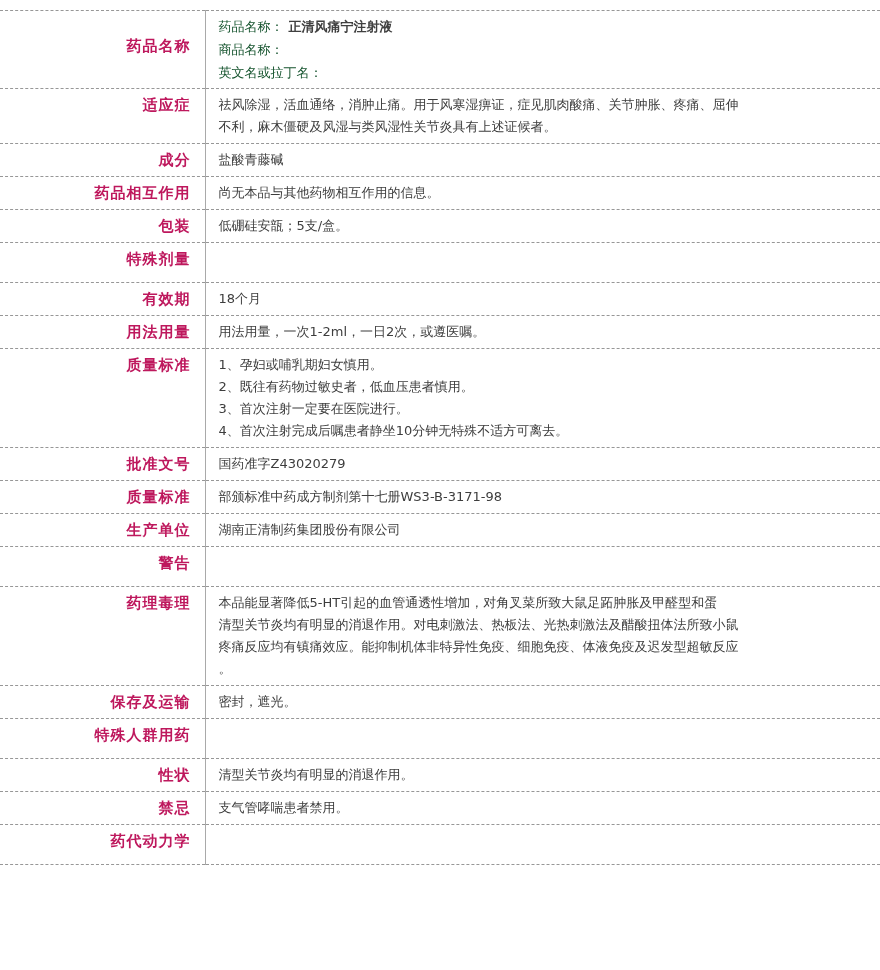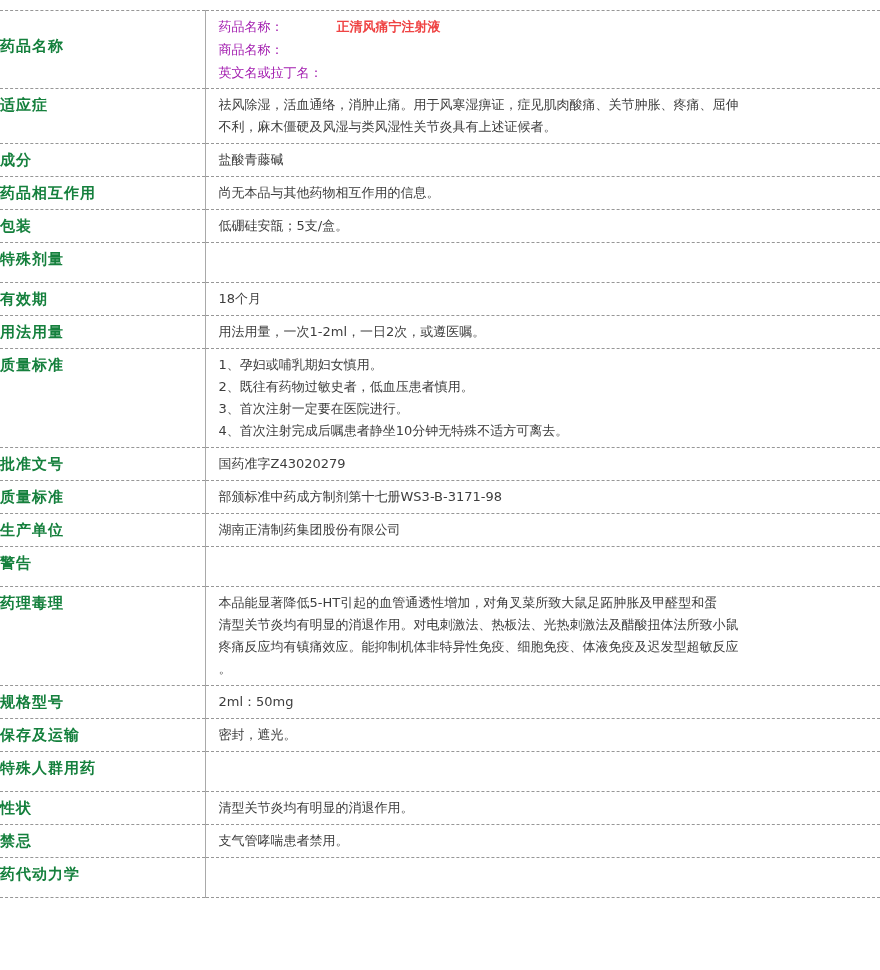--- a/index.html
+++ b/index.html
@@ -12,43 +12,43 @@
   .drug-table-wrap { padding-top: 10px; }
   table.drug-table {
     width: 880px;
     border-collapse: collapse;
     table-layout: fixed;
     border-top: 1px dashed #979797;
   }
   table.drug-table tr { border-bottom: 1px dashed #979797; }
   table.drug-table th {
     width: 205px;
-    text-align: left;
+    text-align: right;
     vertical-align: top;
     font-weight: bold;
     font-size: 15px;
-    color: #15803d;
+    color: #be185d;
     padding: 7px 14px 6px 0;
     border-right: 1px solid #a9a9a9;
     letter-spacing: 1px;
   }
   table.drug-table tr.name-row th { vertical-align: middle; padding-top: 0; }
   table.drug-table td {
     vertical-align: top;
     font-size: 13px;
     color: #3d3d3d;
     line-height: 22px;
     padding: 5px 12px 5px 13px;
     white-space: pre-line;
     word-break: break-all;
   }
   tr.name-row td { padding-top: 4px; padding-bottom: 4px; white-space: normal; }
   .name-line { line-height: 23px; font-size: 13px; }
-  .field-prefix { color: #a21caf; margin-right: 5px; }
-  .field-value { color: #ef4444; font-weight: bold; margin-left: 48px; }
+  .field-prefix { color: #14532d; margin-right: 5px; }
+  .field-value { color: #404040; font-weight: bold; }
   td:empty::after { content: ""; display: inline-block; height: 22px; }
 </style>
 </head>
 <body>
 
 <div class="drug-table-wrap">
   <table class="drug-table">
     <tbody>
       <tr class="name-row">
         <th>药品名称</th>
@@ -117,24 +117,20 @@
     <td></td>
   </tr>
         <tr>
     <th>药理毒理</th>
     <td>本品能显著降低5-HT引起的血管通透性增加，对角叉菜所致大鼠足跖肿胀及甲醛型和蛋
 清型关节炎均有明显的消退作用。对电刺激法、热板法、光热刺激法及醋酸扭体法所致小鼠
 疼痛反应均有镇痛效应。能抑制机体非特异性免疫、细胞免疫、体液免疫及迟发型超敏反应
 。</td>
   </tr>
         <tr>
-    <th>规格型号</th>
-    <td>2ml：50mg</td>
-  </tr>
-        <tr>
     <th>保存及运输</th>
     <td>密封，遮光。</td>
   </tr>
         <tr>
     <th>特殊人群用药</th>
     <td></td>
   </tr>
         <tr>
     <th>性状</th>
     <td>清型关节炎均有明显的消退作用。</td>

